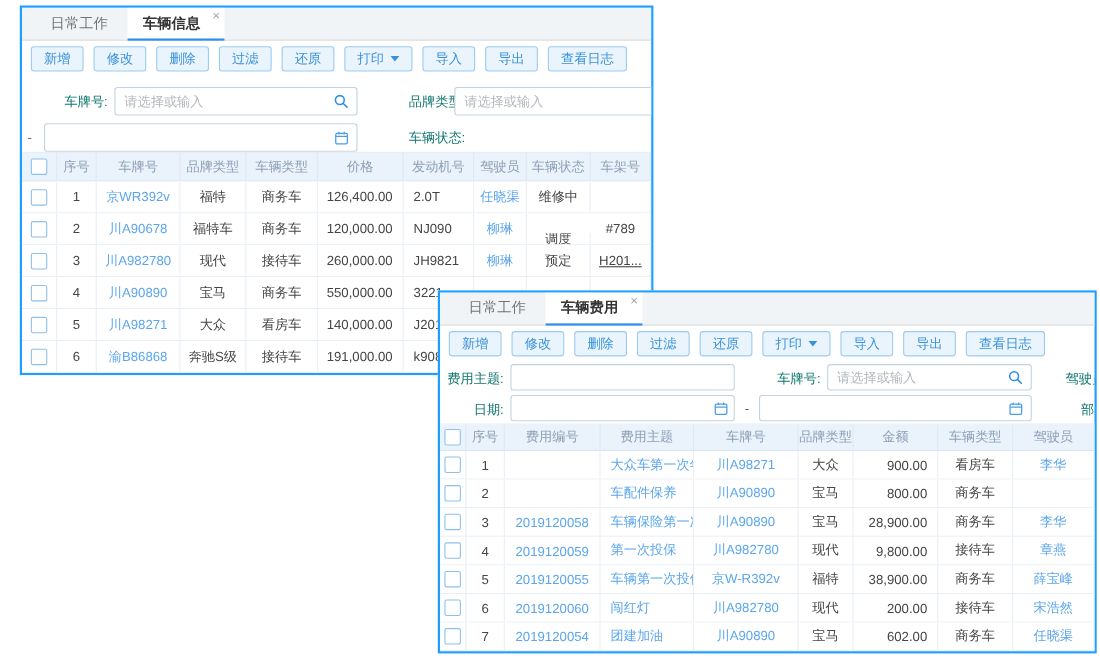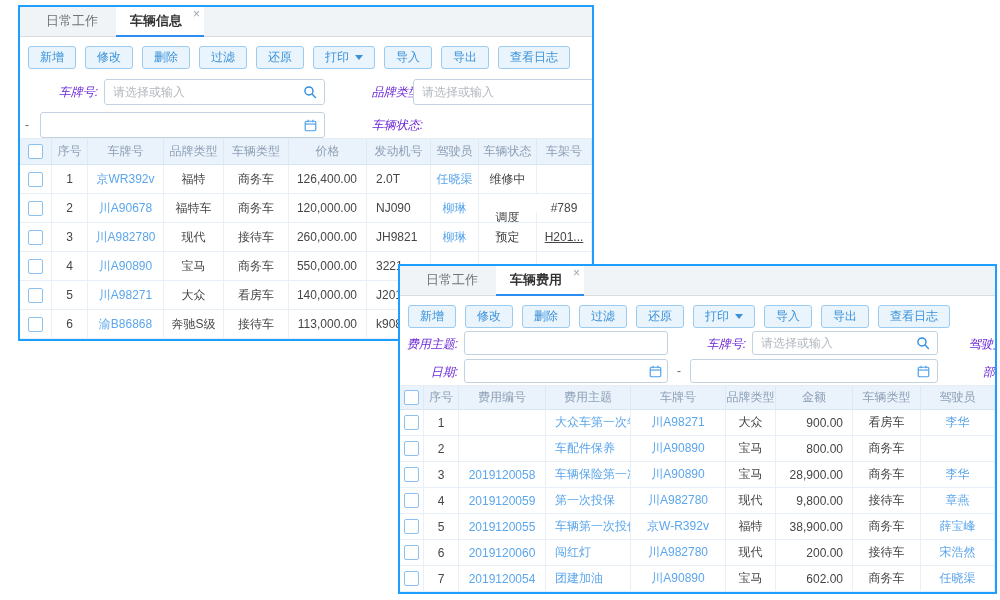--- a/index.html
+++ b/index.html
@@ -11,30 +11,30 @@
   #panelA{left:18px;top:5px;width:576px;height:336px;z-index:1;}
   #panelB{left:398px;top:264px;width:599px;height:330px;z-index:2;}
 
   
   .tabbar{height:30px;background:#f1f4f7;border-bottom:1px solid #dcdcdc;display:flex;align-items:stretch;padding-left:12px;box-sizing:border-box;}
   .tab{position:relative;padding:0 18px 0 14px;line-height:28px;font-size:13px;color:#737373;cursor:default;white-space:nowrap;}
   .tab.active{background:#fff;font-weight:bold;color:#333;border-bottom:2px solid #2d8cf0;margin-bottom:-1px;padding-right:22px;}
   .tab .close{position:absolute;top:1px;right:4px;font-size:12px;line-height:12px;color:#9aa5b0;font-weight:normal;}
 
   
-  .toolbar{height:32px;display:flex;align-items:flex-end;gap:9px;padding:0 8px;box-sizing:border-box;}
+  .toolbar{height:32px;display:flex;align-items:center;gap:9px;padding:0 8px;box-sizing:border-box;}
   .tbtn{display:inline-flex;align-items:center;background:#e9f4fd;border:1px solid #9ccbf0;color:#3a91d8;
         font-size:12px;padding:4px 11px;border-radius:3px;line-height:13px;font-family:inherit;}
   .caret{width:0;height:0;border-left:4px solid transparent;border-right:4px solid transparent;border-top:5px solid #3a91d8;margin-left:6px;display:inline-block;}
 
   
   .search{position:relative;width:100%;}
   #panelA .search{height:69px;}
   #panelB .search{height:57px;}
-  .slabel{position:absolute;text-align:right;color:#6d28d9;font-size:12px;line-height:14px;white-space:nowrap;overflow:hidden;font-style:italic;}
+  .slabel{position:absolute;text-align:right;color:#0f766e;font-size:12px;line-height:14px;white-space:nowrap;overflow:hidden;}
   .sinput{position:absolute;box-sizing:border-box;border:1px solid #c3d2e0;border-radius:3px;background:#fff;
           font-size:12px;color:#555;padding:0 24px 0 8px;outline:none;font-family:inherit;}
   .sinput::placeholder{color:#b3b8bf;}
   .sselect{position:absolute;box-sizing:border-box;border:1px solid #c3d2e0;border-radius:3px;background:#fff;
            display:flex;align-items:center;padding:0 8px;color:#4a4a4a;font-size:12px;}
   .ficon{position:absolute;display:flex;align-items:center;}
   .dash{position:absolute;color:#666;}
 
   
   .dtable{position:absolute;left:0;width:100%;border-top:1px solid #e7edf4;}
@@ -198,21 +198,21 @@
         <div class="tcell al-c" style="width: 55px;"></div>
       </div>
       <div class="trow" style="height: 29px;">
         <div class="tcell tc-check" style="width: 32px;">
           <span class="cb"></span>
         </div>
         <div class="tcell al-c" style="width: 36px;">6</div>
         <div class="tcell al-c link" style="width: 76px;">渝B86868</div>
         <div class="tcell al-c" style="width: 60px;">奔驰S级</div>
         <div class="tcell al-c" style="width: 65px;">接待车</div>
-        <div class="tcell al-r" style="width: 78px;">113,000.00</div>
+        <div class="tcell al-r" style="width: 78px;">191,000.00</div>
         <div class="tcell al-l" style="width: 64px;">k908</div>
         <div class="tcell al-c" style="width: 48px;"></div>
         <div class="tcell al-c" style="width: 58px;"></div>
         <div class="tcell al-c" style="width: 55px;"></div>
       </div>
     </div>
 </div>
 
 <div class="panel" id="panelB">
   <div class="tabbar">

